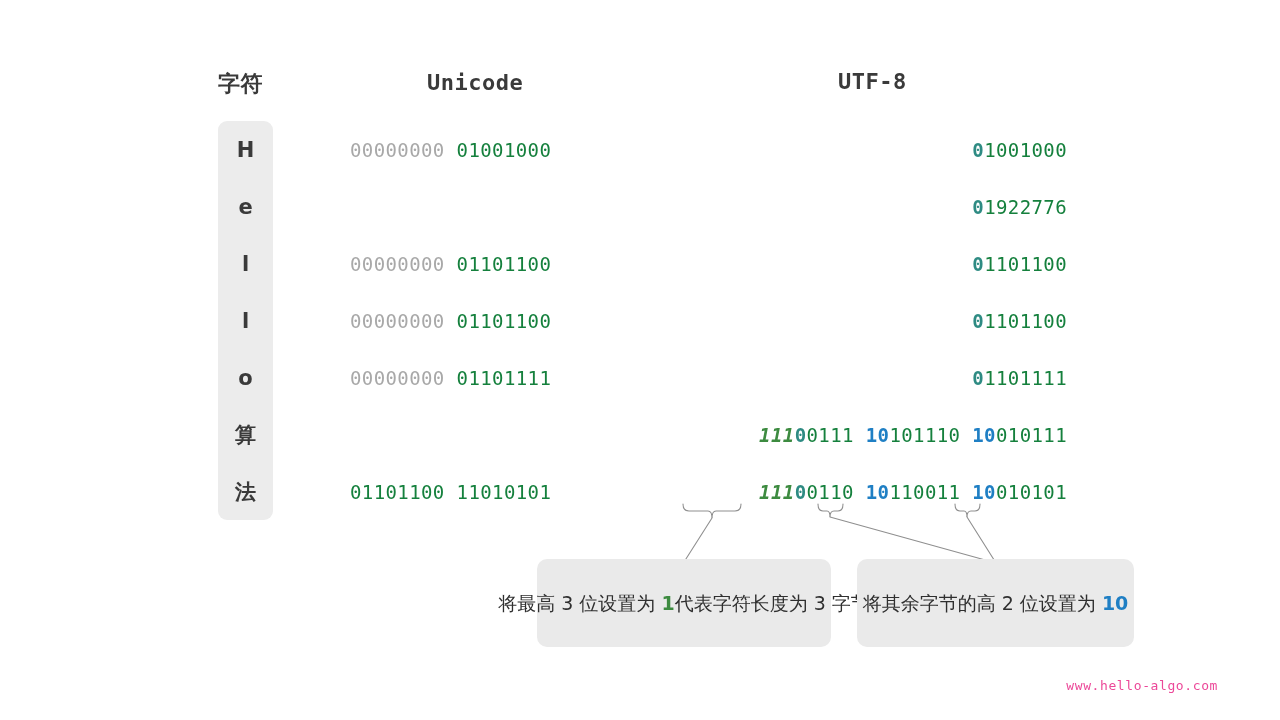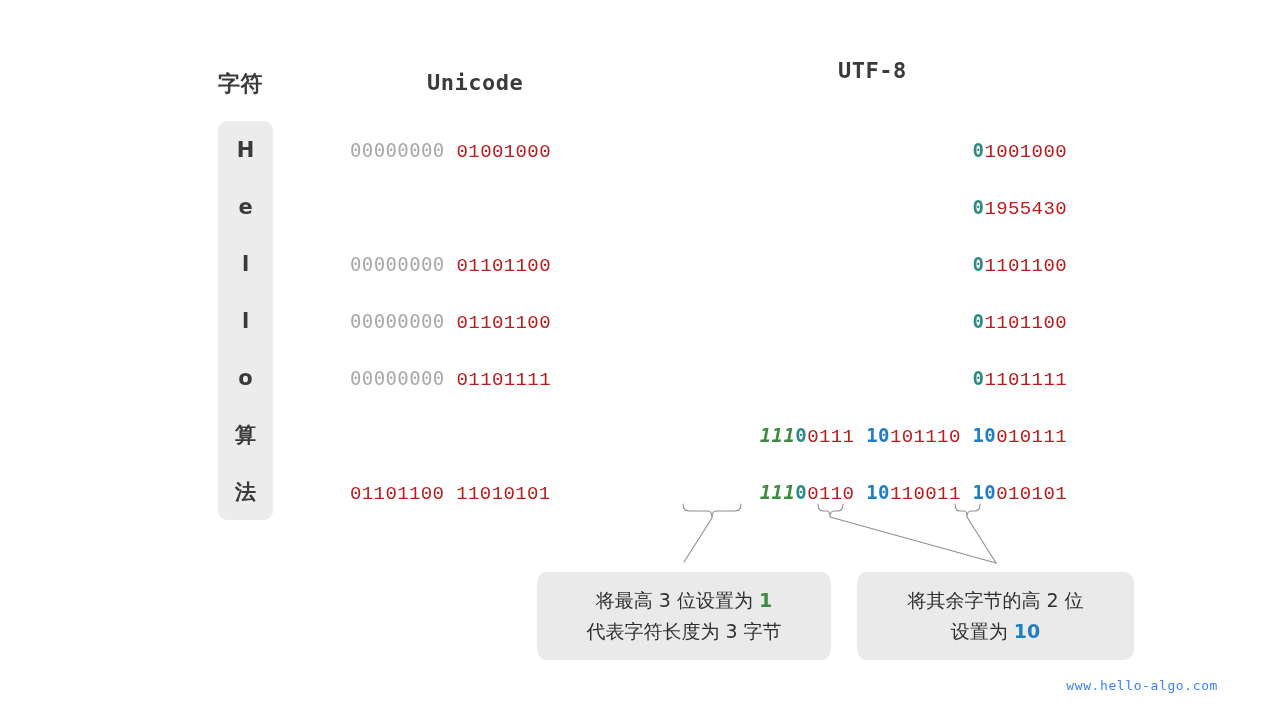--- a/index.html
+++ b/index.html
@@ -24,21 +24,21 @@
     position: absolute;
     font-family: "DejaVu Sans Mono", monospace;
     font-weight: bold;
     font-size: 22px;
     color: #3a3a3a;
     letter-spacing: 0.5px;
     white-space: nowrap;
   }
   #head-char  { left: 218px; top: 69px; font-family: "DejaVu Sans", sans-serif; }
   #head-uni   { left: 427px; top: 70px; }
-  #head-utf   { left: 838px; top: 58px; }
+  #head-utf   { left: 838px; top: 69px; }
 
   
   #char-col-bg {
     position: absolute;
     left: 218px;
     top: 121px;
     width: 55px;
     height: 399px;
     background: #ececec;
     border-radius: 9px;
@@ -77,63 +77,62 @@
     width: 1067px;
     text-align: right;
     font-family: "DejaVu Sans Mono", monospace;
     font-size: 19px;
     line-height: 30px;
     white-space: pre;
     letter-spacing: 0.4px;
   }
 
   .b-dim   { color: #a8a8a8; text-align: right; }
-  .b-dark  { color: #b91c1c; font-family: Liberation Mono, monospace; }
+  .b-dark  { color: #15803d; }
   .b-teal  { color: #2e8b83; font-weight: bold; }
   .b-green { color: #3d8b40; font-weight: bold; font-style: italic; }
   .b-blue  { color: #1f7fc4; font-weight: bold; }
 
   
   #overlay {
     position: absolute;
     left: 0; top: 0;
     width: 1280px;
     height: 720px;
     pointer-events: none;
   }
 
   
   .anno-box {
     position: absolute;
     background: #eaeaea;
     border-radius: 10px;
     display: flex;
-    flex-direction: column;
+    flex-direction: row;
     align-items: center;
     justify-content: center;
     font-family: "DejaVu Sans", sans-serif;
     font-size: 19px;
     color: #2f2f2f;
     line-height: 31px;
-    margin-top: 13px;
   }
   #anno-1 { left: 537px; top: 559px; width: 294px; height: 88px; }
   #anno-2 { left: 857px; top: 559px; width: 277px; height: 88px; }
   .anno-line { white-space: pre; }
   .hl-green { color: #3d8b40; font-weight: bold; }
   .hl-blue  { color: #1f7fc4; font-weight: bold; }
 
   
   #watermark {
     position: absolute;
     right: 30px;
     top: 678px;
     font-family: "DejaVu Sans Mono", monospace;
     font-size: 13px;
-    color: #3b82f6;
+    color: #ec4899;
     letter-spacing: 0.6px;
   }
 </style>
 </head>
 <body>
 
 <div id="stage">
 
   <div class="col-head" id="head-char">字符</div>
   <div class="col-head" id="head-uni">Unicode</div>
@@ -142,21 +141,21 @@
   <div id="char-col-bg"></div>
 
   <div class="row" style="top:135px">
     <div class="cell-char">H</div>
     <div class="cell-uni"><span class="b-dim">00000000</span><span class="b-dark"> </span><span class="b-dark">01001000</span></div>
     <div class="cell-utf"><span class="b-teal">0</span><span class="b-dark">1001000</span></div>
   </div>
 
   <div class="row" style="top:192px">
     <div class="cell-char">e</div>
-    <div class="cell-utf"><span class="b-teal">0</span><span class="b-dark">1955430</span></div>
+    <div class="cell-utf"><span class="b-teal">0</span><span class="b-dark">1922776</span></div>
   </div>
 
   <div class="row" style="top:249px">
     <div class="cell-char">l</div>
     <div class="cell-uni"><span class="b-dim">00000000</span><span class="b-dark"> </span><span class="b-dark">01101100</span></div>
     <div class="cell-utf"><span class="b-teal">0</span><span class="b-dark">1101100</span></div>
   </div>
 
   <div class="row" style="top:306px">
     <div class="cell-char">l</div>

